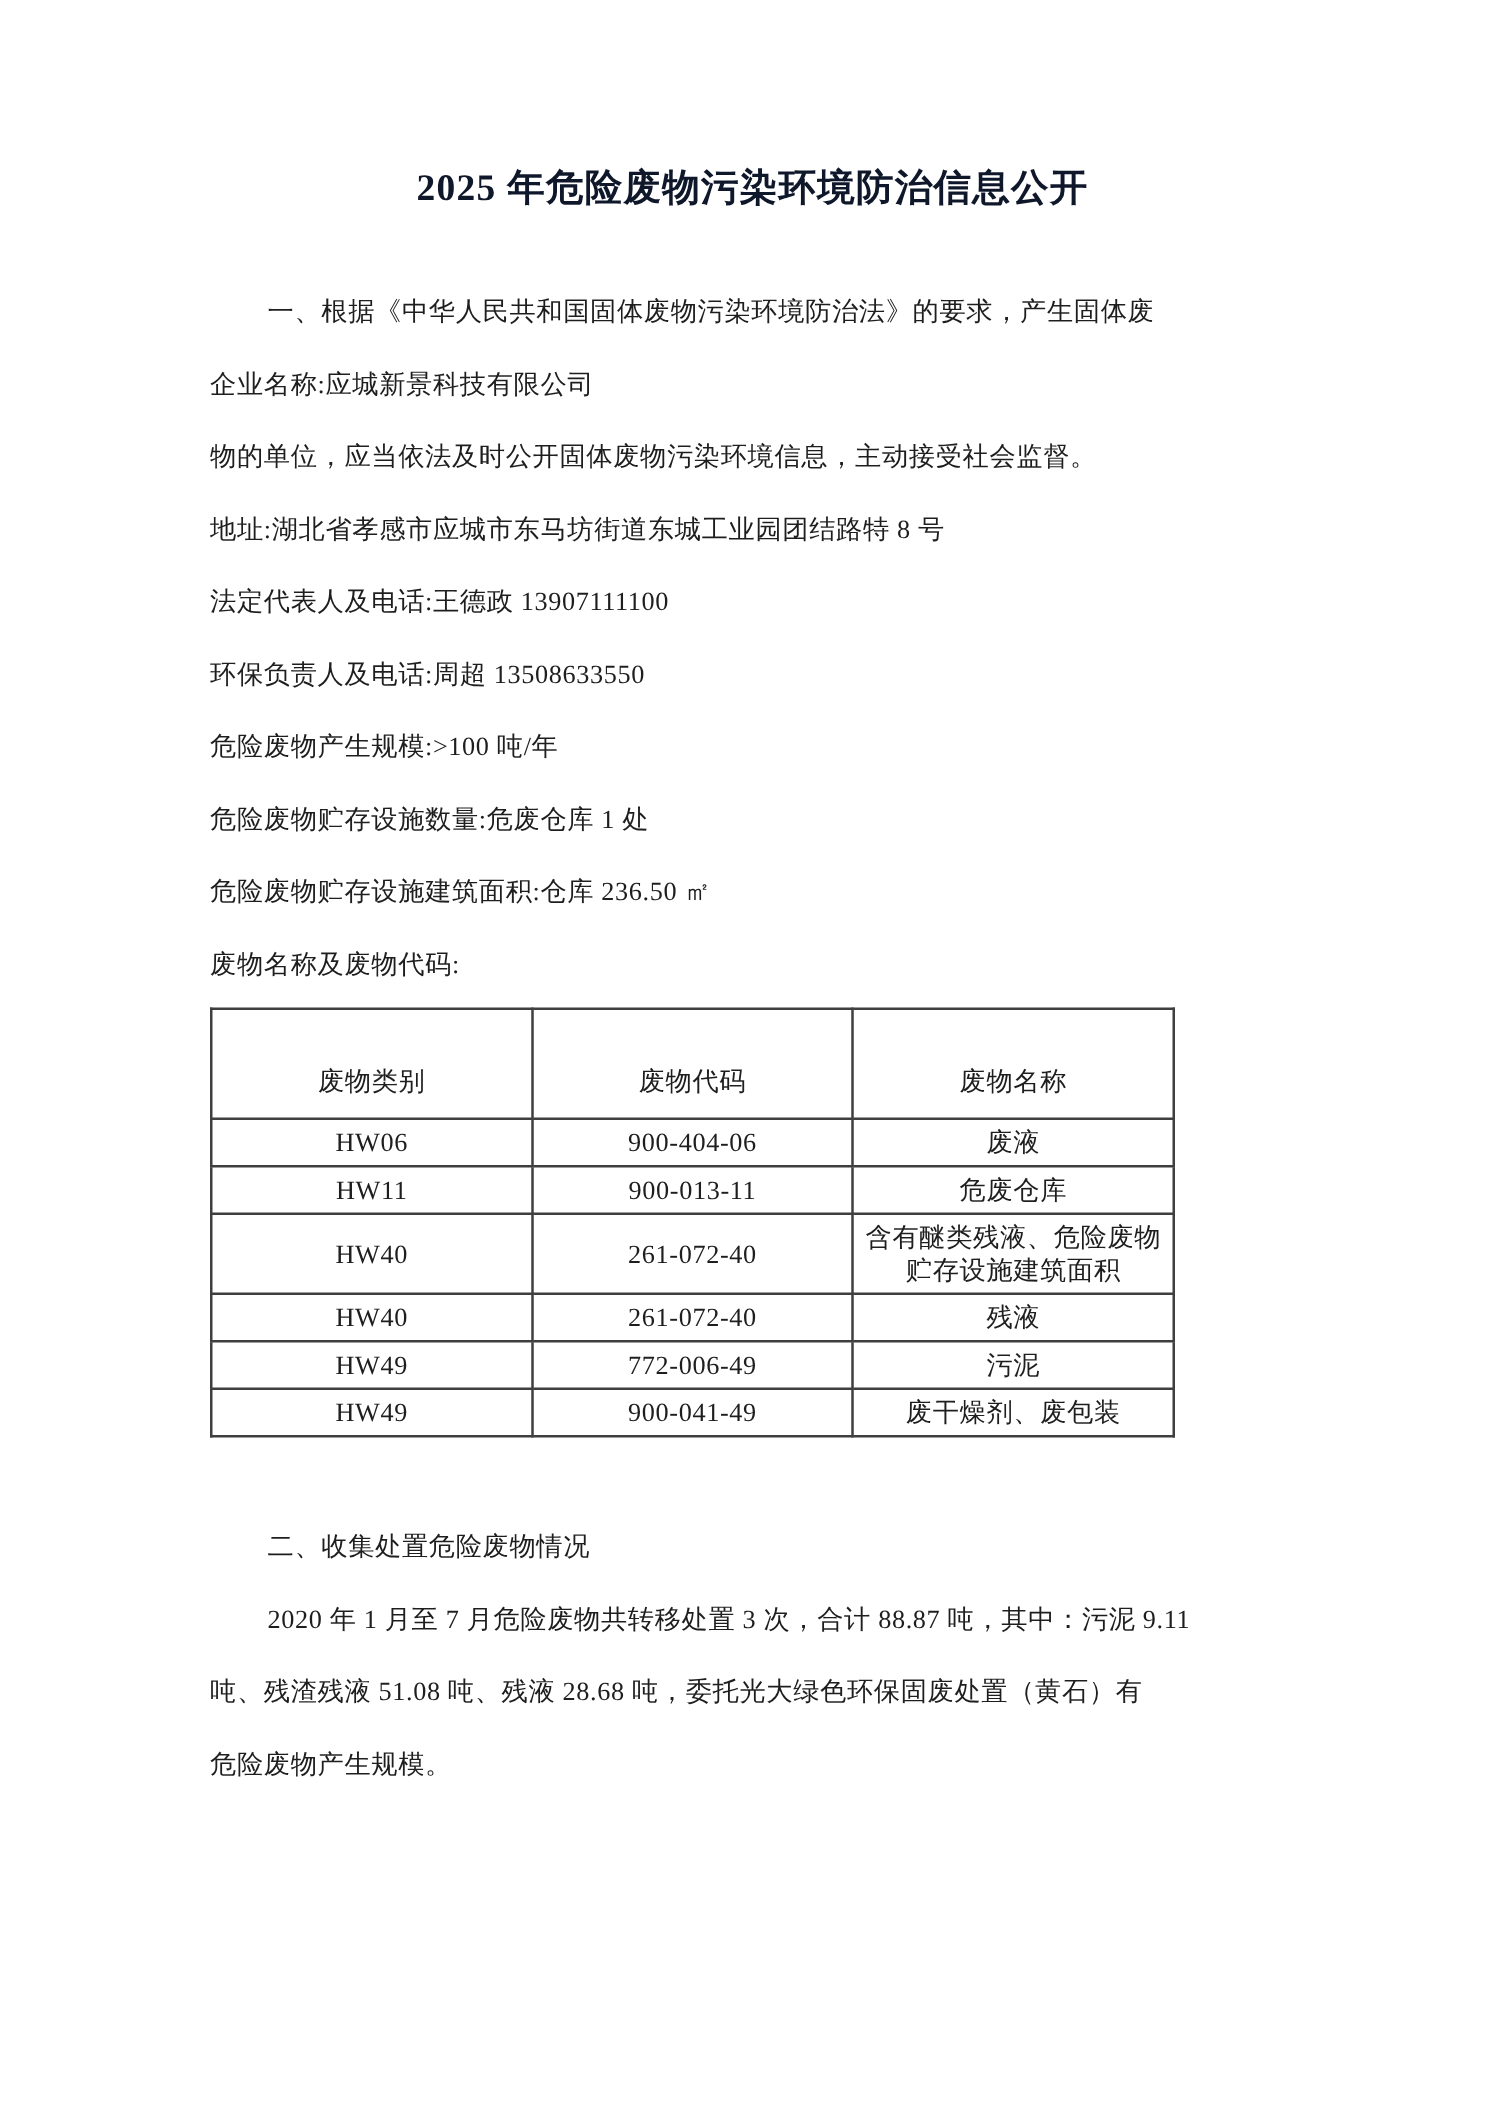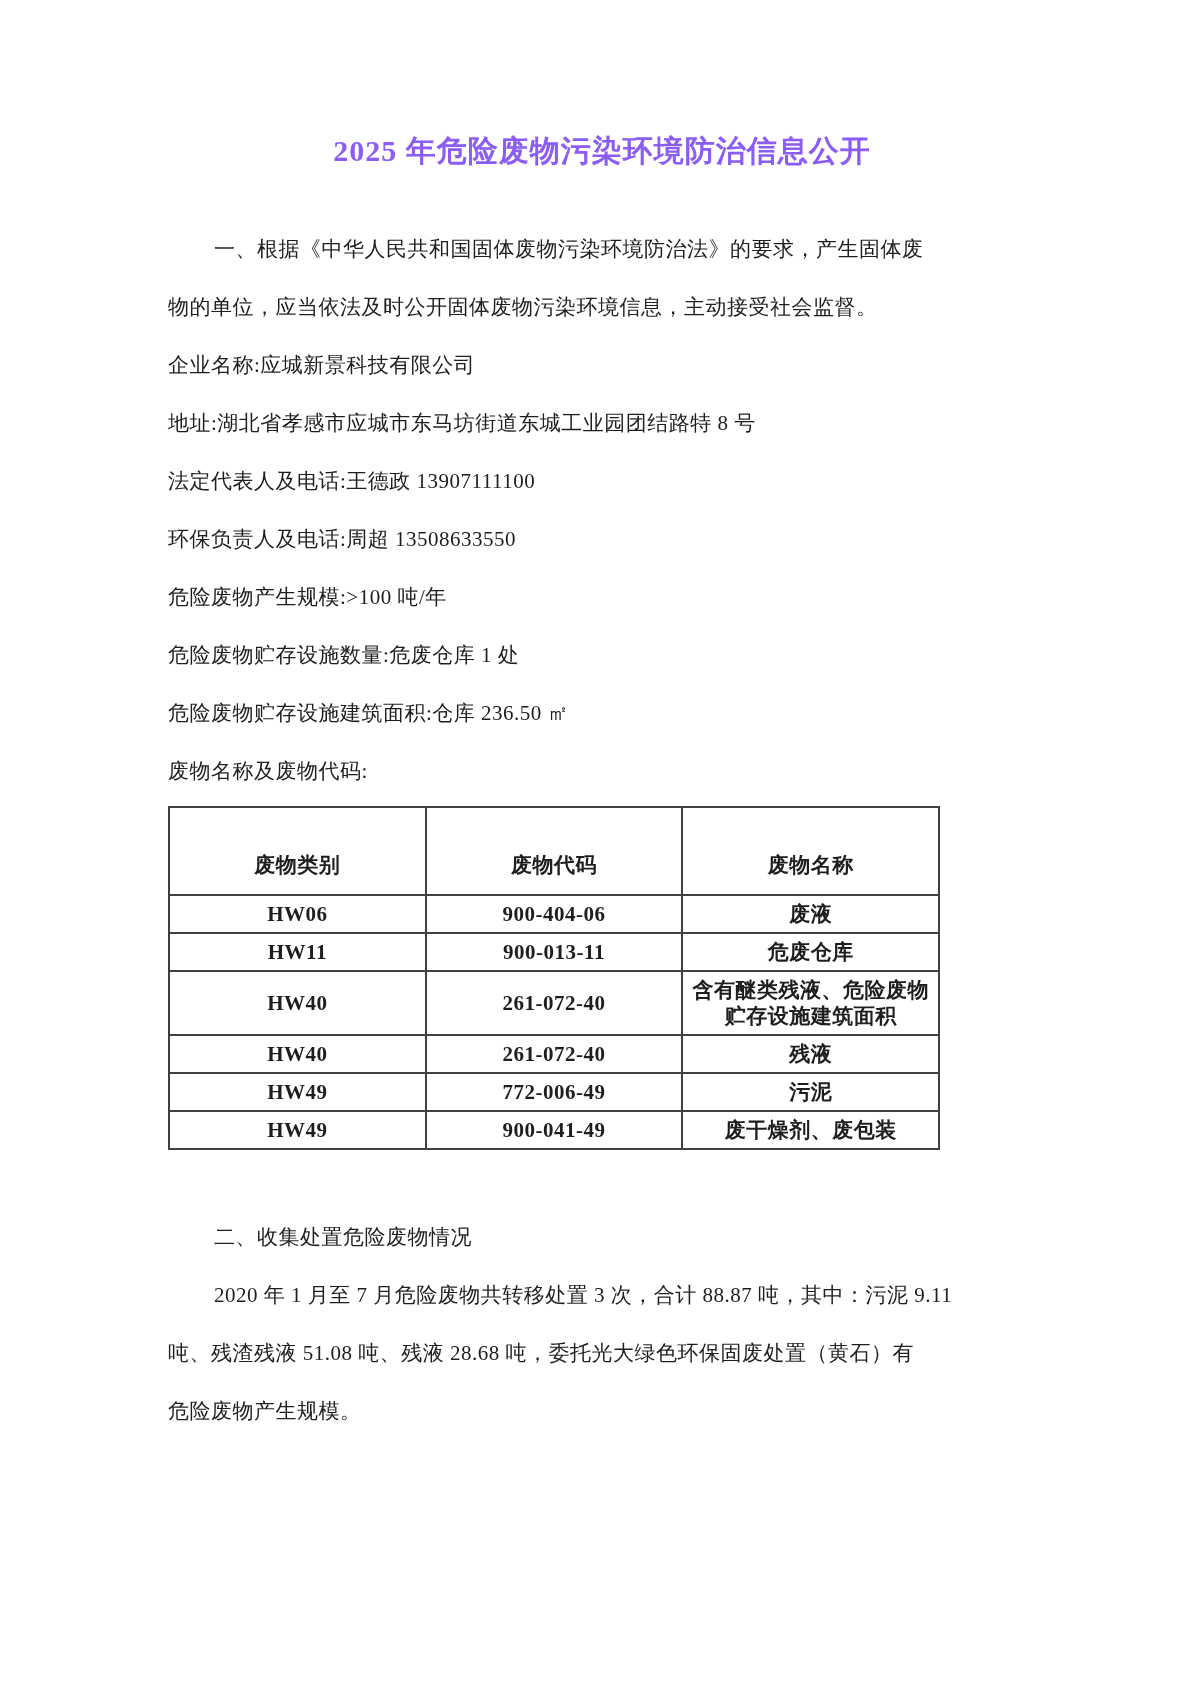--- a/index.html
+++ b/index.html
@@ -20,42 +20,42 @@
     top: 128px;
     width: 868px;
   }
   .doc-title {
     margin: 0 0 46px 0;
     text-align: center;
     font-size: 30px;
     font-weight: 700;
     line-height: 46px;
     letter-spacing: 1px;
-    color: #8b5cf6;
+    color: #0f172a;
   }
   .line {
     margin: 0;
     font-size: 21px;
     line-height: 58px;
     letter-spacing: 0.5px;
     white-space: nowrap;
   }
   .indent { text-indent: 46px; }
   .waste-table {
     width: 772px;
     margin-top: 6px;
     border-collapse: collapse;
     table-layout: fixed;
     font-size: 21px;
   }
   .waste-table th,
   .waste-table td {
     border: 2px solid #3f3f3f;
     text-align: center;
-    font-weight: 700;
+    font-weight: 400;
     padding: 5px 2px;
     line-height: 26px;
     letter-spacing: 0.5px;
   }
   .waste-table thead th {
     height: 88px;
     vertical-align: bottom;
     padding-bottom: 16px;
   }
   .waste-table tbody td { height: 38px; }
@@ -64,23 +64,23 @@
 </head>
 <body>
 
 <div class="page">
   <div class="content">
 
     <h1 class="doc-title">2025 年危险废物污染环境防治信息公开</h1>
 
     <div>
       <p class="line indent">一、根据《中华人民共和国固体废物污染环境防治法》的要求，产生固体废</p>
+      <p class="line">企业名称:应城新景科技有限公司</p>
+
       <p class="line">物的单位，应当依法及时公开固体废物污染环境信息，主动接受社会监督。</p>
-
-      <p class="line">企业名称:应城新景科技有限公司</p>
       <p class="line">地址:湖北省孝感市应城市东马坊街道东城工业园团结路特 8 号</p>
       <p class="line">法定代表人及电话:王德政 13907111100</p>
       <p class="line">环保负责人及电话:周超 13508633550</p>
       <p class="line">危险废物产生规模:&gt;100 吨/年</p>
       <p class="line">危险废物贮存设施数量:危废仓库 1 处</p>
       <p class="line">危险废物贮存设施建筑面积:仓库 236.50 ㎡</p>
       <p class="line">废物名称及废物代码:</p>
     </div>
 
     <table class="waste-table">

